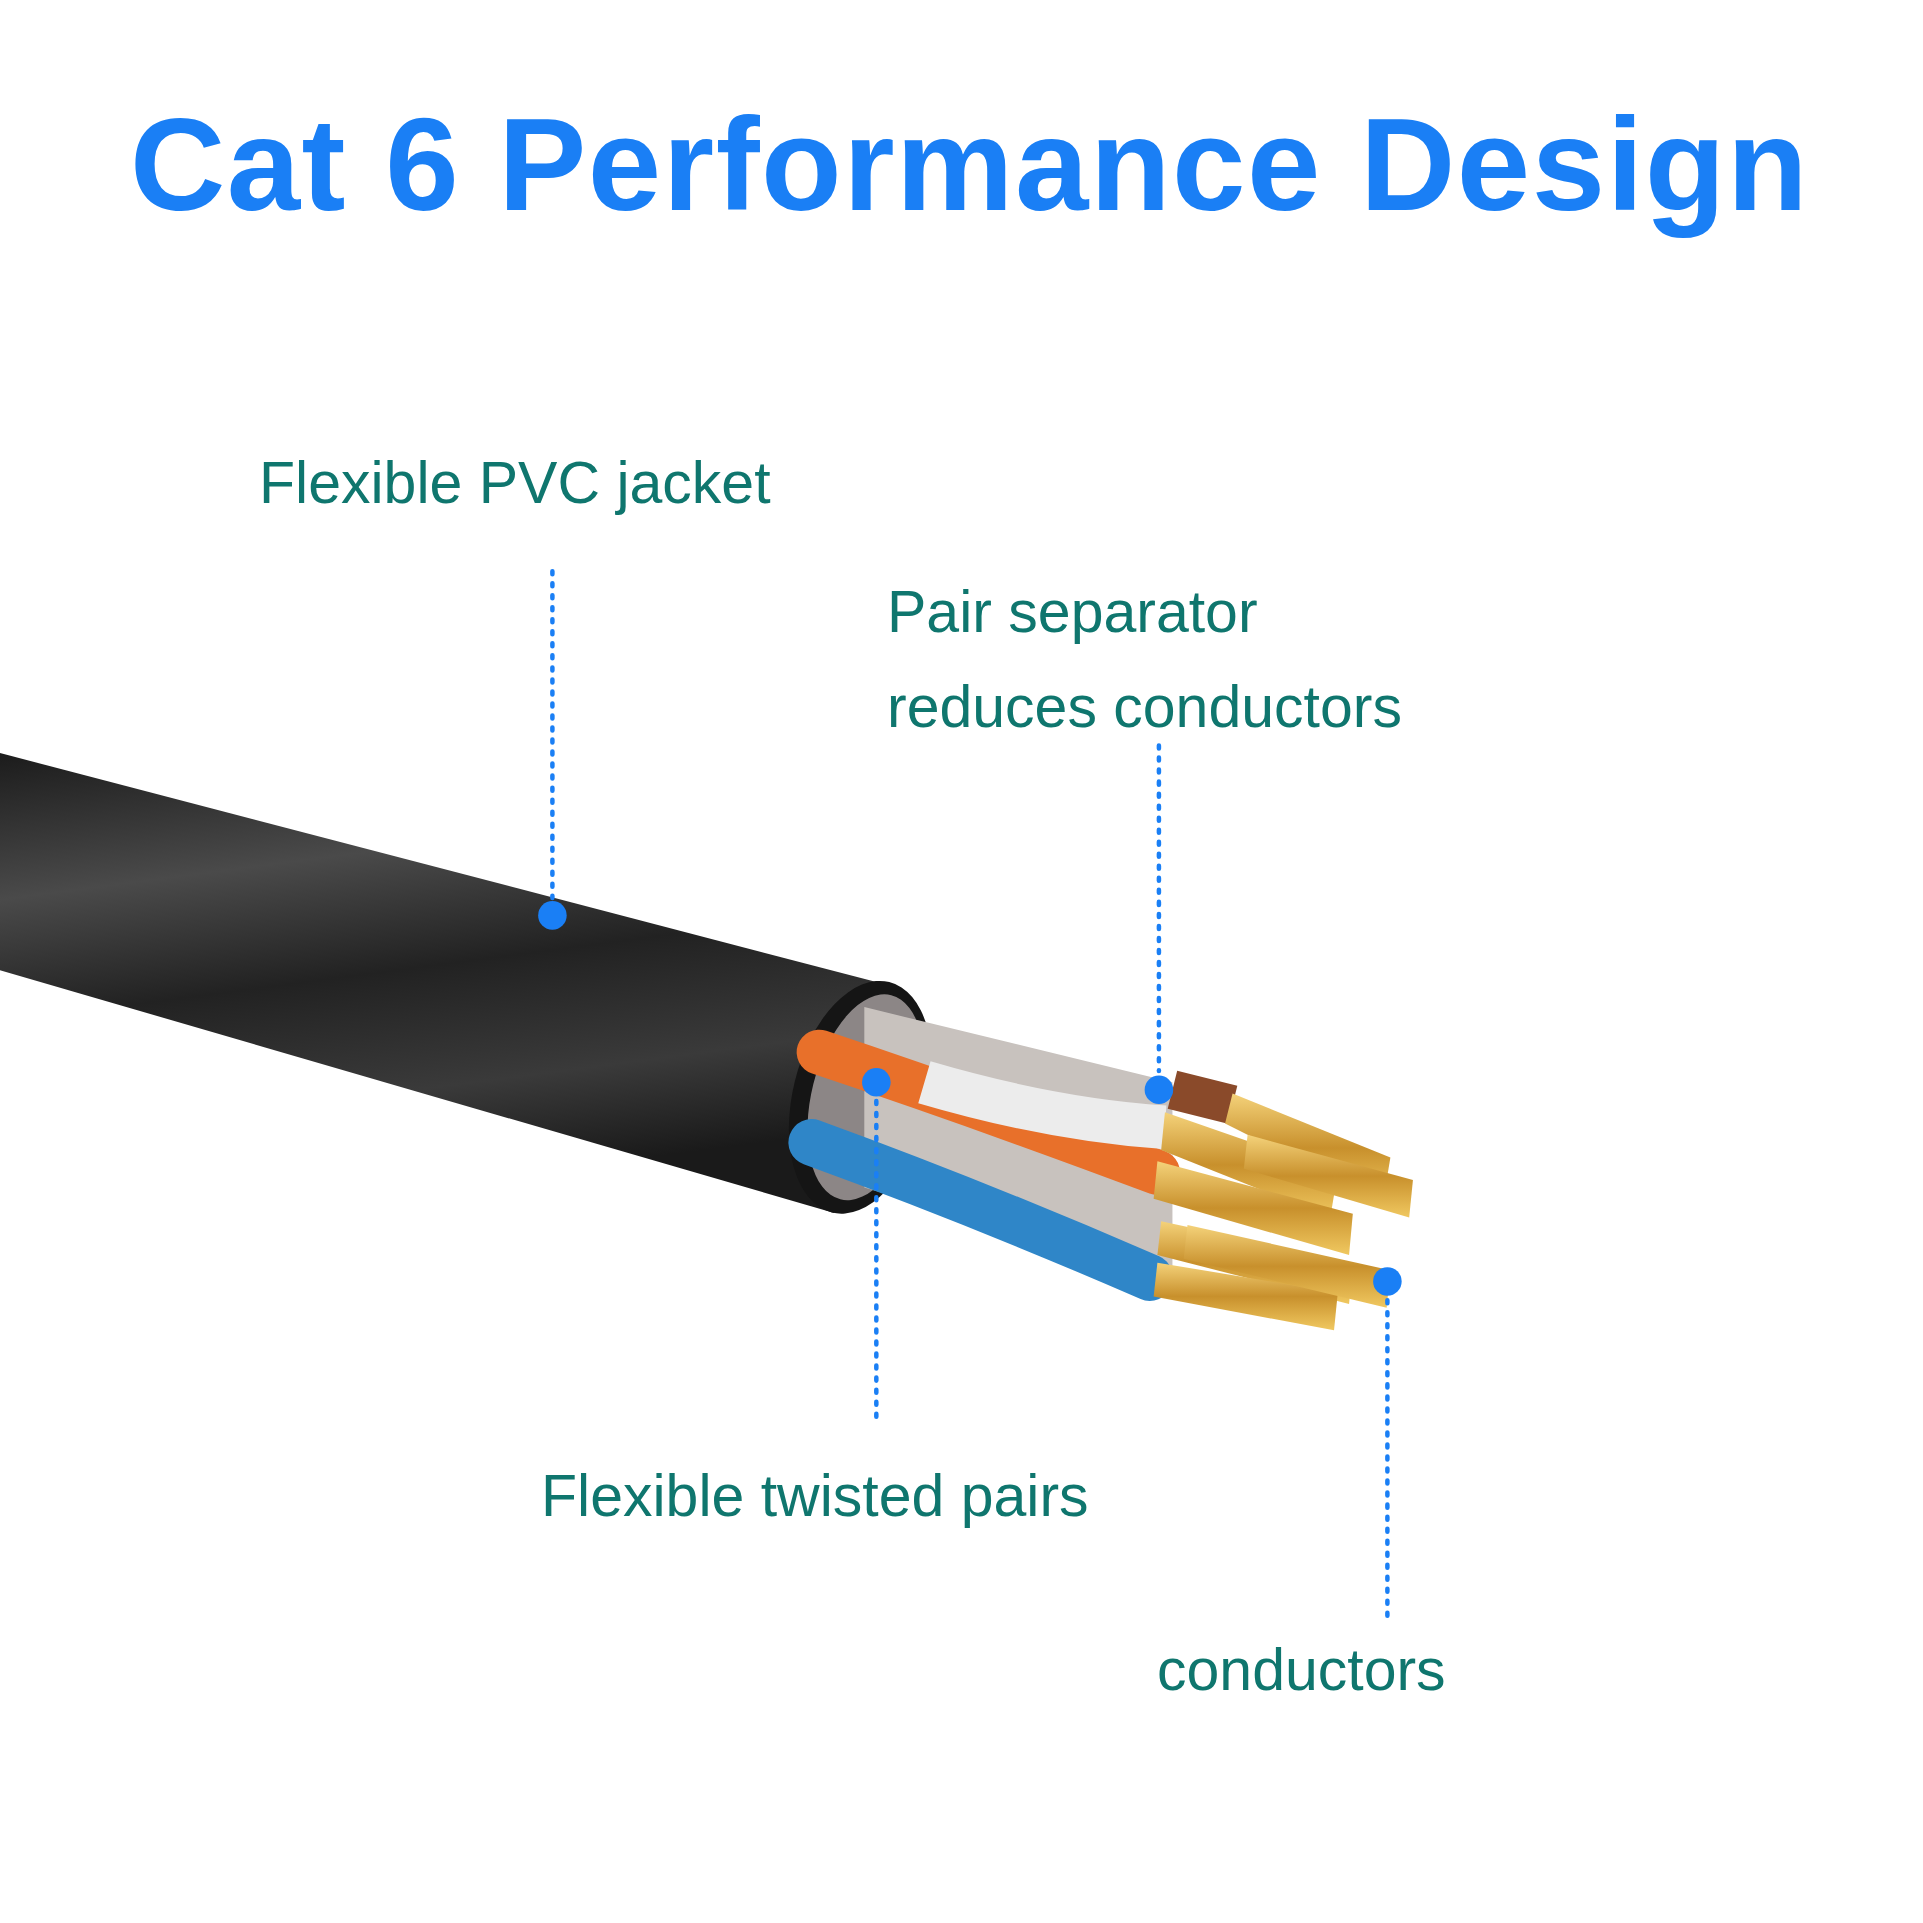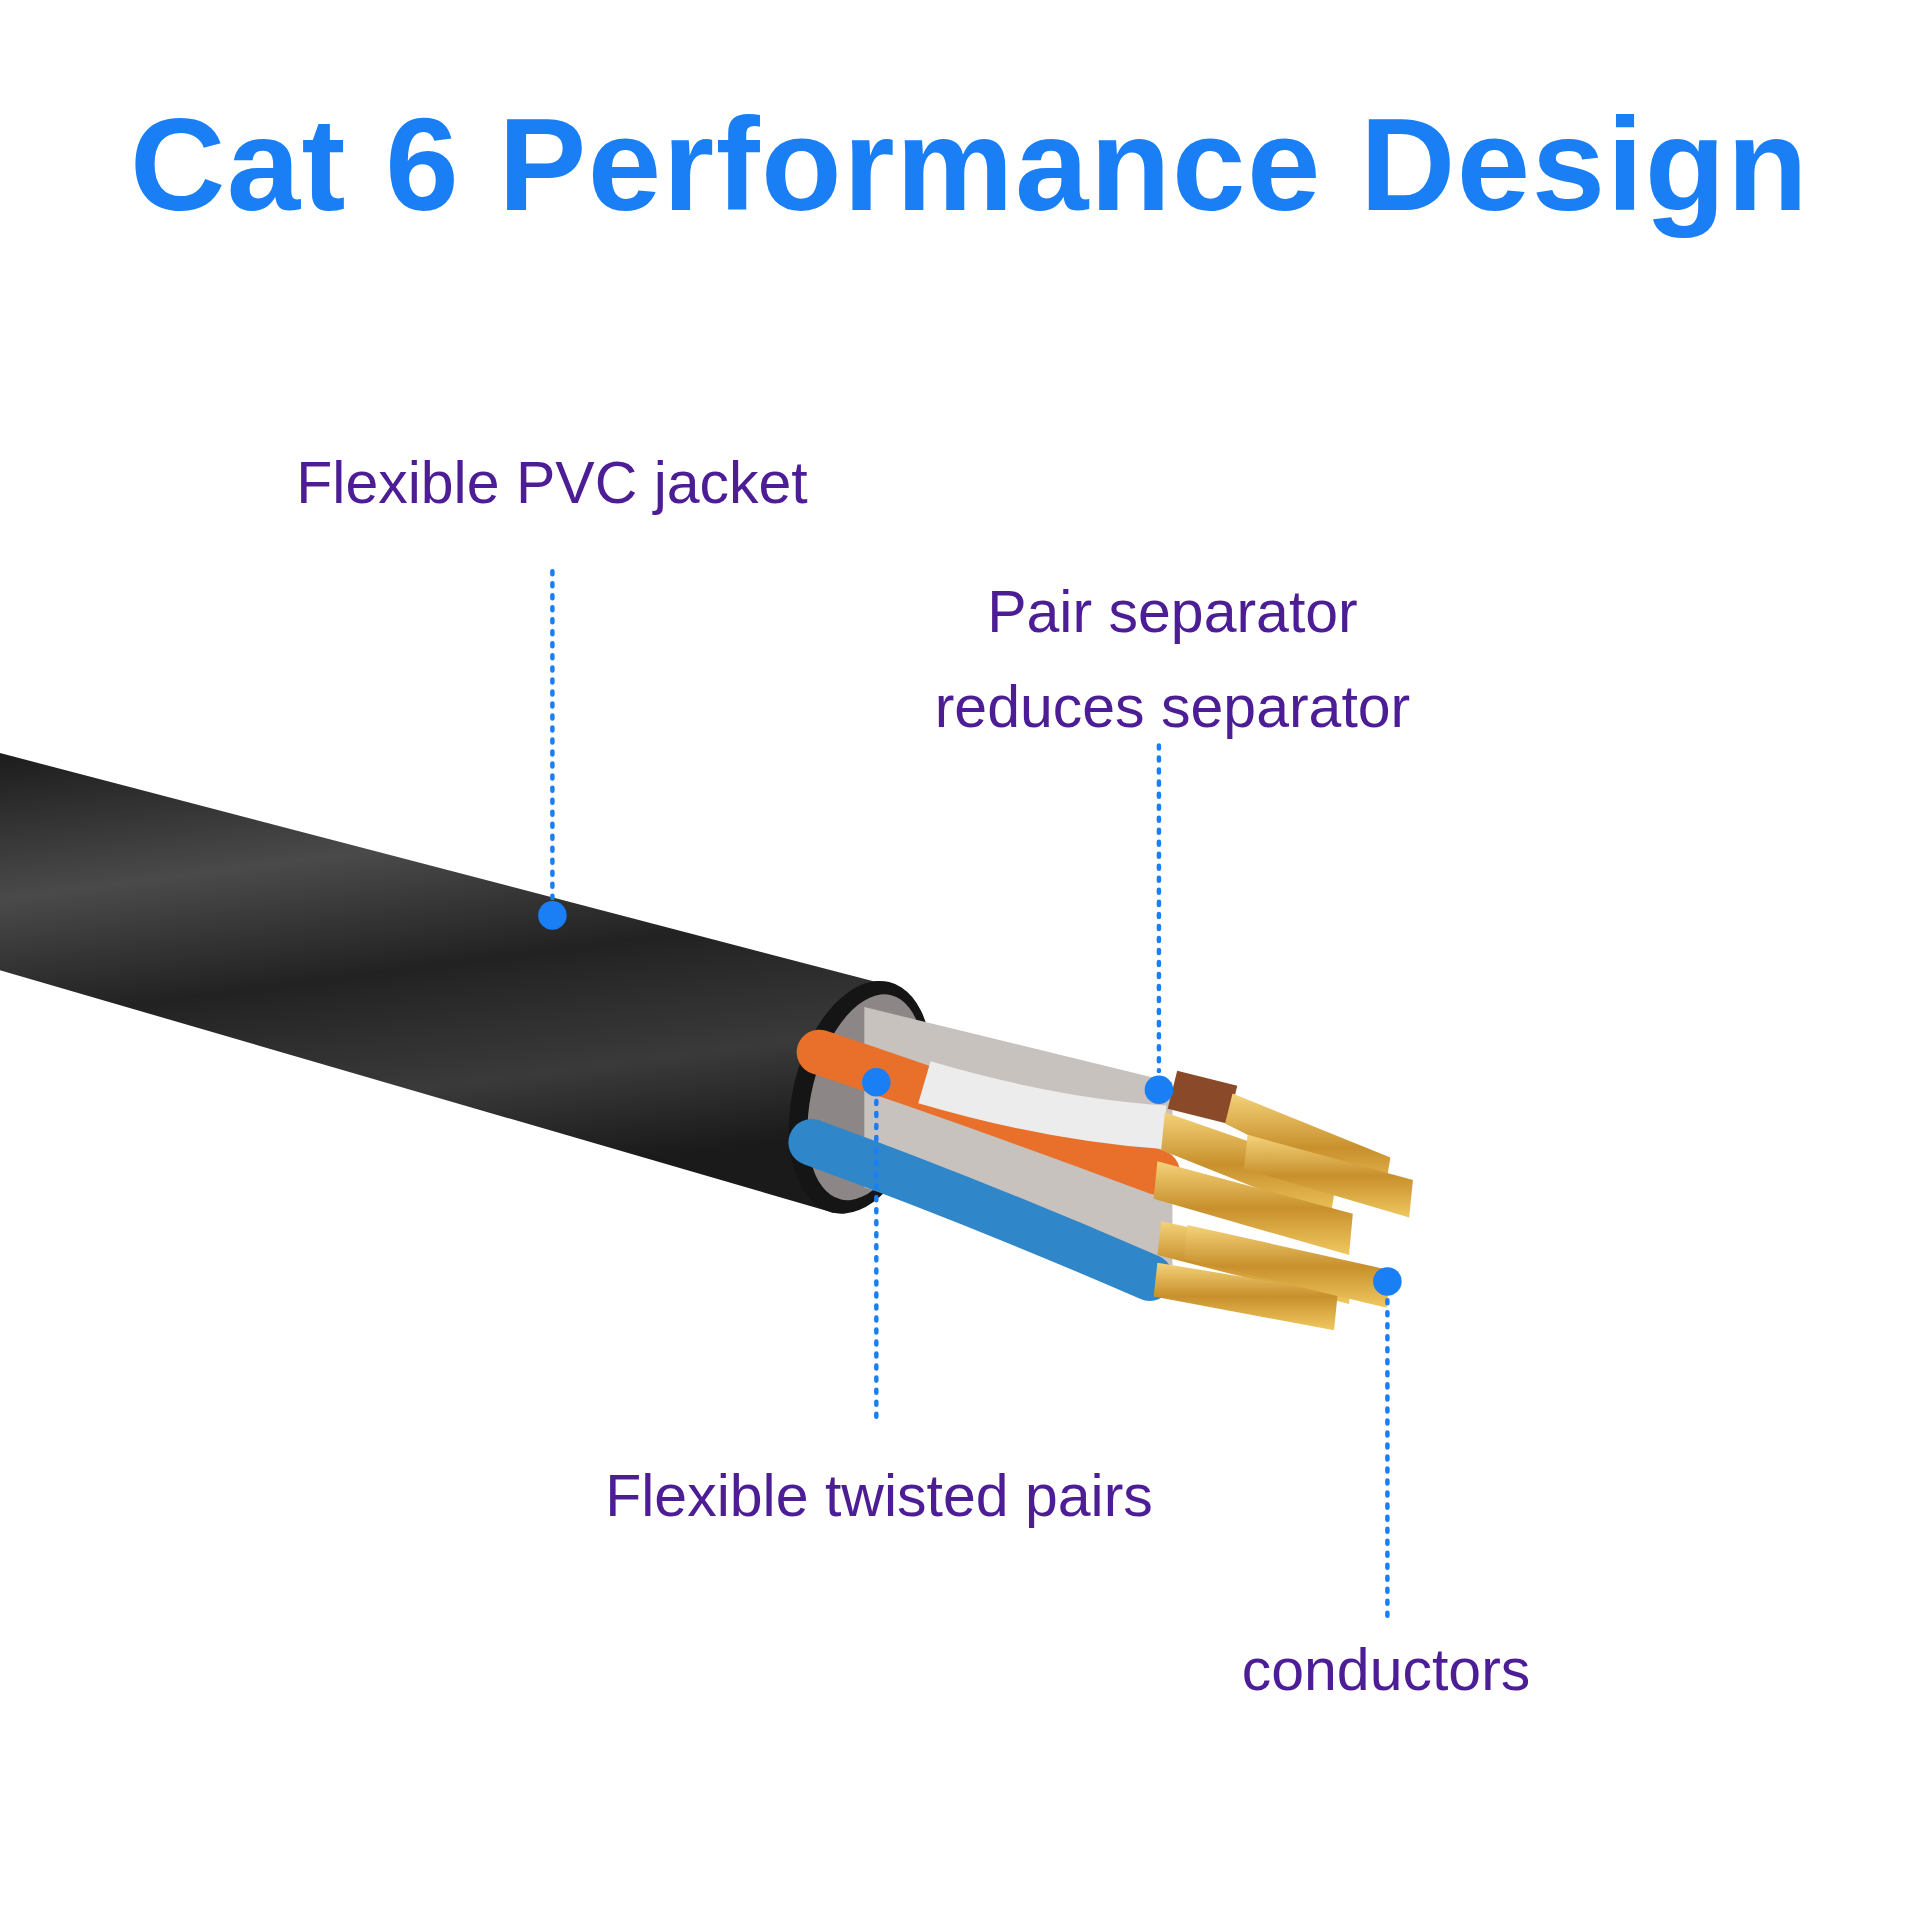--- a/index.html
+++ b/index.html
@@ -1,18 +1,18 @@
 <!DOCTYPE html>
 <html style="font-size:12px"><head>
 <meta charset="utf-8">
 <style>
   html,body{margin:0;padding:0;background:#ffffff;}
   body{width:1924px;height:1924px;position:relative;overflow:hidden;font-family:"Liberation Sans",sans-serif;}
   .title{position:absolute;left:0;top:90px;width:1939px;text-align:center;font-weight:bold;font-size:132px;line-height:150px;letter-spacing:1.5px;}
-  .label{position:absolute;color:#4c1d95;font-size:59px;line-height:95px;text-align:center;white-space:nowrap;}
+  .label{position:absolute;color:#0f766e;font-size:59px;line-height:95px;text-align:left;white-space:nowrap;}
   svg.art{position:absolute;left:0;top:0;}
 </style>
 </head>
 <body>
 
 <div class="title" style="color:#1a7ff5">Cat 6 Performance Design</div>
 
 <svg class="art" width="1924" height="1924" viewBox="0 0 2560 2560">
   <defs>
     <linearGradient id="jacketGrad" x1="0" y1="0" x2="0.25" y2="1">
@@ -74,21 +74,21 @@
     <line x1="1846" y1="1730" x2="1846" y2="2158" stroke="#1a7ff5" stroke-width="6" stroke-dasharray="4 12" stroke-linecap="round"></line>
   </g>
 </svg>
 
 <div class="label" style="left:259px;top:436px;width:586px;">
   <div>Flexible PVC jacket</div>
 </div>
 
 <div class="label" style="left:887px;top:565px;width:571px;">
   <div>Pair separator</div>
-  <div>reduces separator</div>
+  <div>reduces conductors</div>
 </div>
 
 <div class="label" style="left:541px;top:1449px;width:676px;">
   <div>Flexible twisted pairs</div>
 </div>
 
 <div class="label" style="left:1157px;top:1623px;width:458px;">
   <div>conductors</div>
 </div>
 

